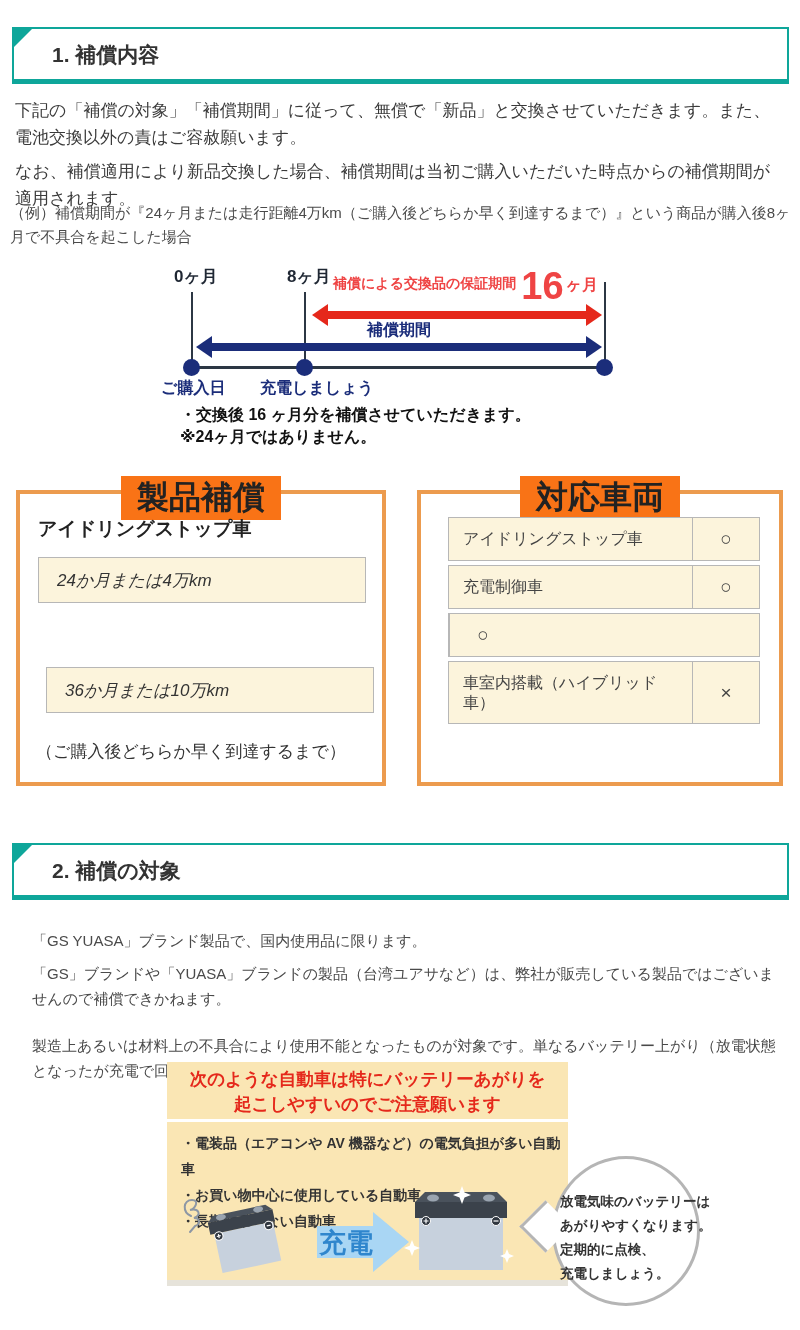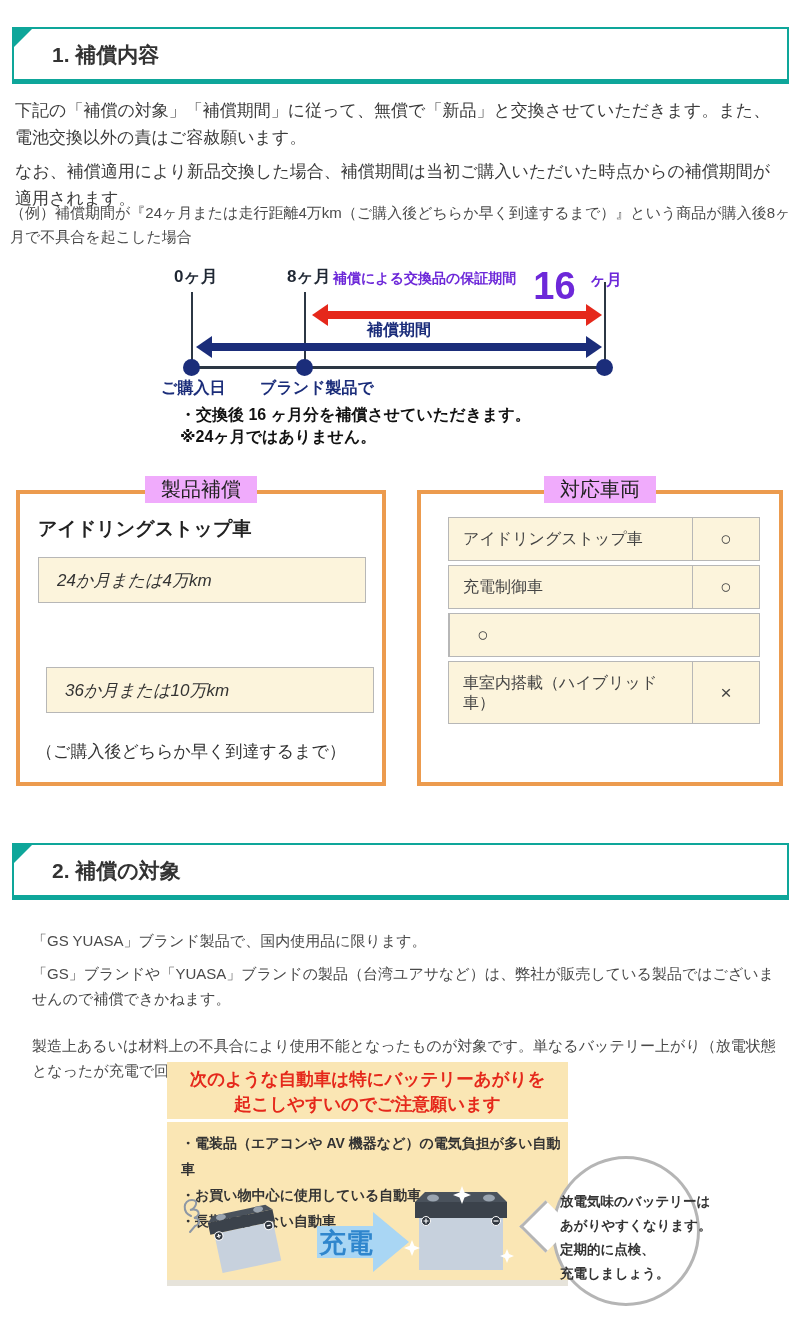--- a/index.html
+++ b/index.html
@@ -25,22 +25,22 @@
   #example{position:absolute;left:10px;top:201px;width:782px;font-size:15px;line-height:24px;color:#4a4a4a;}
   
   #timeline{position:absolute;left:150px;top:265px;width:520px;height:190px;}
   .tl-month{position:absolute;top:0;font-size:17px;font-weight:bold;color:#1f2733;}
   #m0{left:24px;} #m8{left:137px;}
   .tl-tick{position:absolute;width:2px;background:#2c3744;}
   #tick-a{left:41px;top:27px;height:76px;}
   #tick-b{left:154px;top:27px;height:76px;}
   #tick-c{left:454px;top:17px;height:86px;}
   #red-caption{
-    position:absolute;left:183px;top:5px;display:flex;align-items:flex-start;
-    color:#6d28d9;font-weight:bold;white-space:nowrap;gap:12px;
+    position:absolute;left:183px;top:5px;display:flex;align-items:center;
+    color:#ef4444;font-weight:bold;white-space:nowrap;
   }
   #red-caption .red-small{font-size:14px;padding-bottom:5px;}
   #red-caption .red-big{font-size:38px;line-height:33px;margin-left:5px;}
   #red-caption .red-unit{font-size:16px;padding-bottom:2px;margin-left:2px;}
   .dbl-arrow{position:absolute;height:8px;}
   .dbl-arrow::before{content:"";position:absolute;left:-16px;top:-7px;width:0;height:0;
     border:11px solid transparent;border-left:none;border-right:16px solid;}
   .dbl-arrow::after{content:"";position:absolute;right:-16px;top:-7px;width:0;height:0;
     border:11px solid transparent;border-right:none;border-left:16px solid;}
   #red-arrow{left:178px;top:46px;width:258px;background:#e5281b;}
@@ -56,21 +56,21 @@
   #dot-a{left:33px;} #dot-b{left:146px;} #dot-c{left:446px;}
   .tl-under{position:absolute;top:113px;color:#1b2d7a;font-weight:bold;font-size:16px;white-space:nowrap;}
   #lbl-purchase{left:11px;} #lbl-exchange{left:110px;}
   #tl-notes{position:absolute;left:180px;top:404px;font-size:16px;font-weight:bold;color:#111;line-height:22px;}
   
   .obox{position:absolute;top:490px;height:296px;box-sizing:border-box;
     border:4px solid #ec9b4e;background:#fff;}
   #productBox{left:16px;width:370px;}
   #vehicleBox{left:417px;width:366px;}
   .obox-title{position:absolute;top:-18px;left:50%;transform:translateX(-50%);
-    background:#f0abfc;padding:0 16px;font-size:20px;font-weight:normal;color:#222;white-space:nowrap;}
+    background:#f97316;padding:0 16px;font-size:32px;font-weight:bold;color:#222;white-space:nowrap;}
   .pb-heading{position:absolute;left:18px;font-size:19px;font-weight:bold;color:#222;}
   #pb-h1{top:22px;} #pb-h2{top:130px;}
   .pb-value{position:absolute;left:18px;width:328px;height:46px;box-sizing:border-box;
     background:#fcf4dc;border:1px solid #b7b7b7;display:flex;align-items:center;
     padding-left:18px;font-size:17px;color:#333;font-style:italic;}
   #pb-v1{top:63px;} #pb-v2{top:173px;margin-left:8px;}
   #pb-caption{position:absolute;left:16px;top:246px;font-size:17px;color:#333;}
   #vrows{position:absolute;left:27px;top:23px;width:312px;}
   .vrow{display:flex;background:#fcf4dc;border:1px solid #b7b7b7;box-sizing:border-box;
     margin-bottom:4px;min-height:44px;}
@@ -125,21 +125,21 @@
       <span class="red-unit">ヶ月</span>
     </div>
     <div id="red-arrow" class="dbl-arrow"></div>
     <div id="navy-label">補償期間</div>
     <div id="navy-arrow" class="dbl-arrow"></div>
     <div id="tl-base"></div>
     <div id="dot-a" class="tl-dot"></div>
     <div id="dot-b" class="tl-dot"></div>
     <div id="dot-c" class="tl-dot"></div>
     <div id="lbl-purchase" class="tl-under">ご購入日</div>
-    <div id="lbl-exchange" class="tl-under">ブランド製品で</div>
+    <div id="lbl-exchange" class="tl-under">充電しましょう</div>
   </div>
 
   <div id="tl-notes">
     <div>・交換後 16 ヶ月分を補償させていただきます。</div>
     <div>※24ヶ月ではありません。</div>
   </div>
 
   <div id="productBox" class="obox">
     <div class="obox-title">製品補償</div>
     <div id="pb-h1" class="pb-heading">アイドリングストップ車</div>

